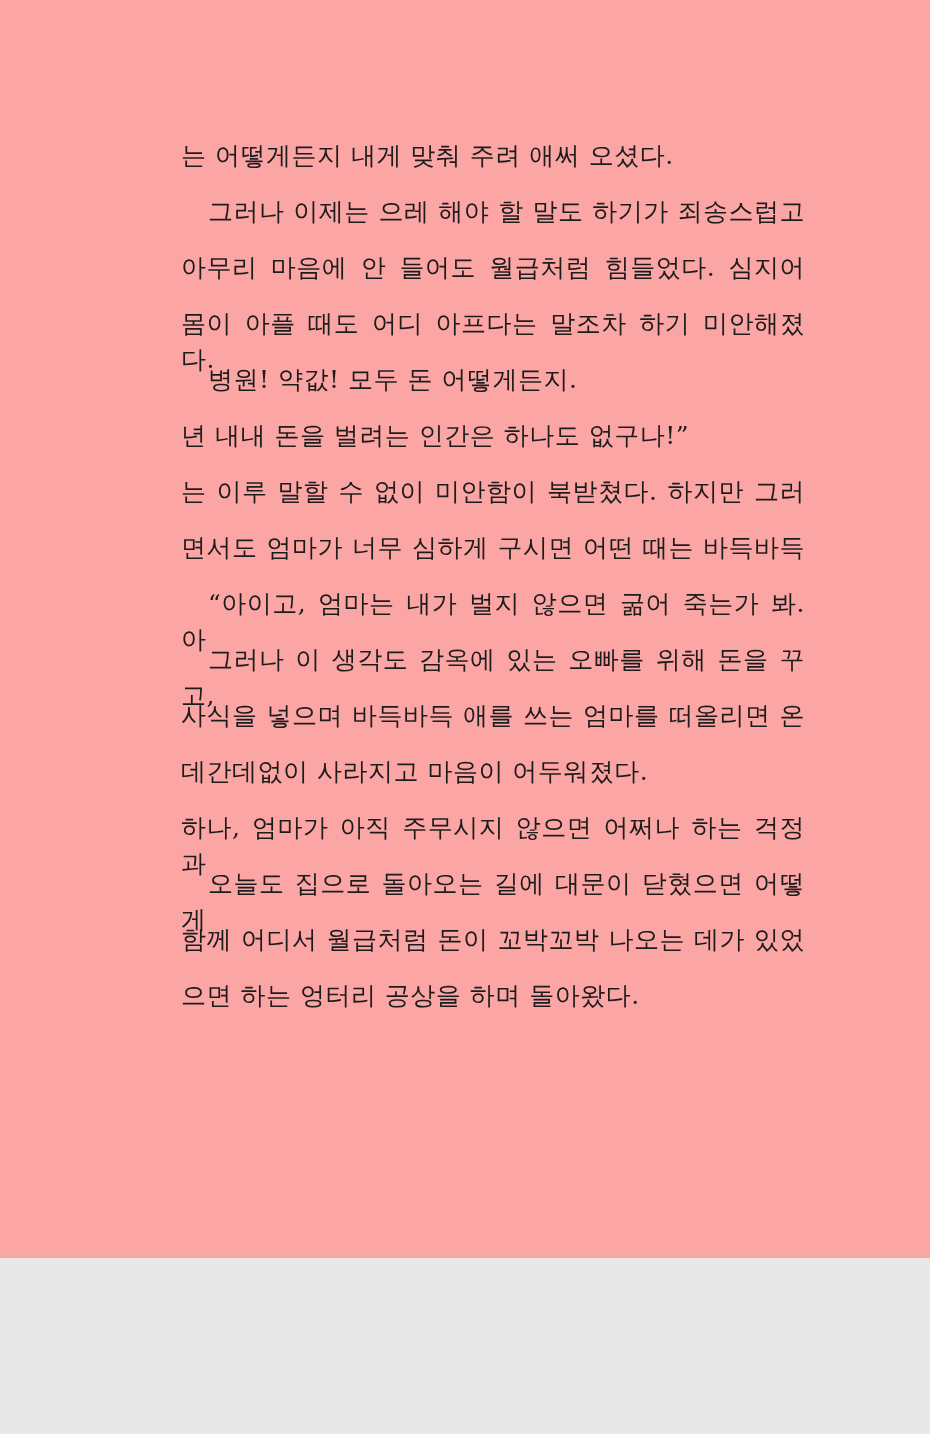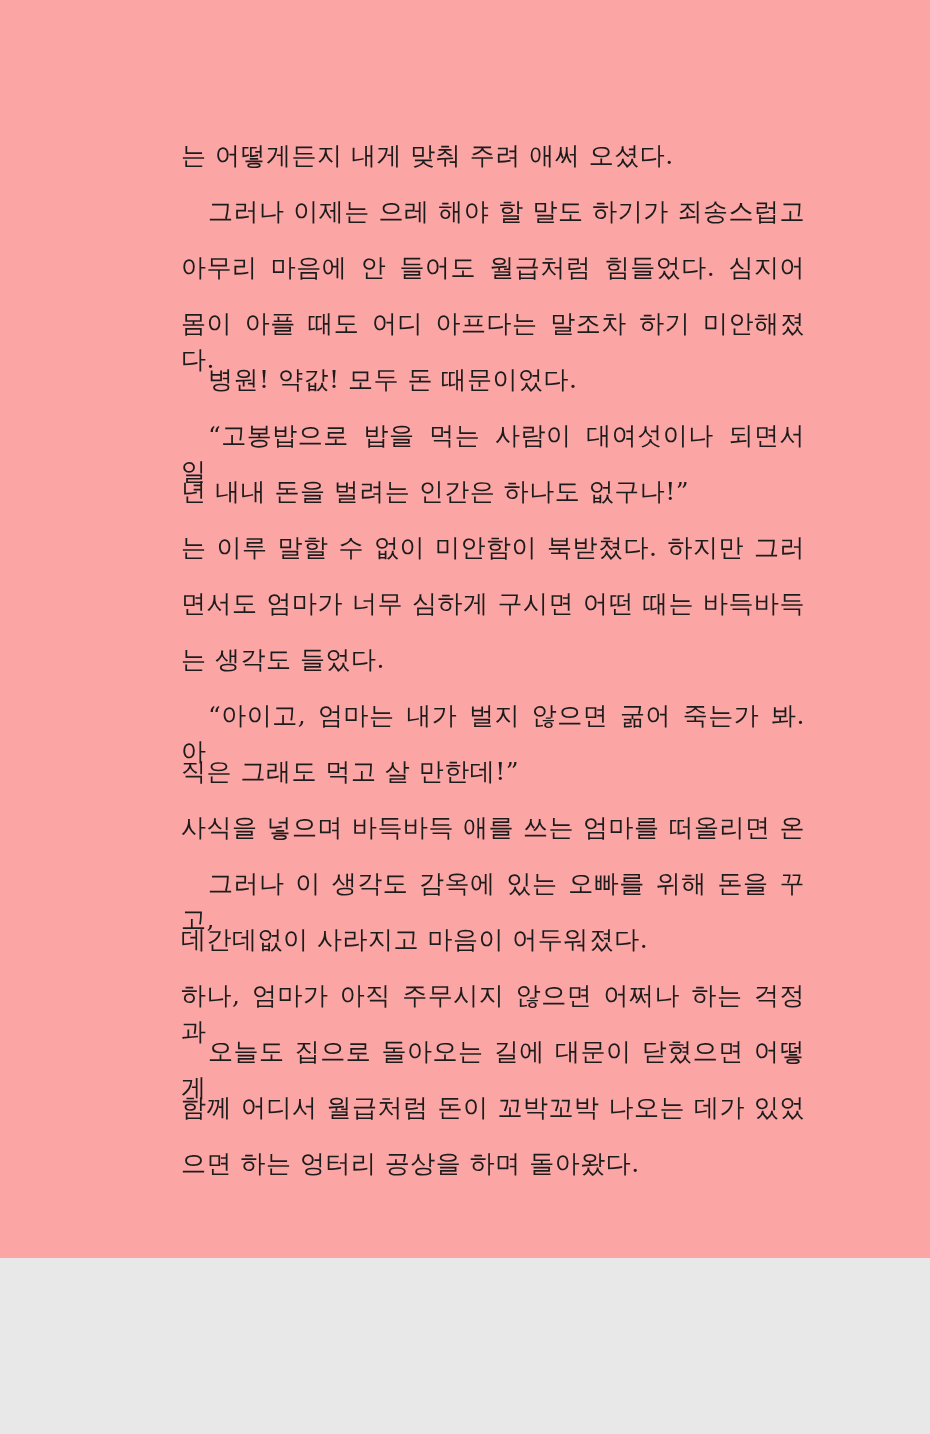--- a/index.html
+++ b/index.html
@@ -51,30 +51,27 @@
 </head>
 <body>
 
 <div class="page">
 
   <div class="text-block">
     <div class="ln">는 어떻게든지 내게 맞춰 주려 애써 오셨다.</div>
     <div class="ln ind jus">그러나 이제는 으레 해야 할 말도 하기가 죄송스럽고</div>
     <div class="ln jus">아무리 마음에 안 들어도 월급처럼 힘들었다. 심지어</div>
     <div class="ln jus">몸이 아플 때도 어디 아프다는 말조차 하기 미안해졌다.</div>
-    <div class="ln ind">병원! 약값! 모두 돈 때문이었다.</div>
-    <div class="ln ind jus">“고봉밥으로 밥을 먹는 사람이 대여섯이나 되면서 일</div>
+    <div class="ln ind">병원! 약값! 모두 돈 어떻게든지.</div>
     <div class="ln">년 내내 돈을 벌려는 인간은 하나도 없구나!”</div>
     <div class="ln jus">는 이루 말할 수 없이 미안함이 북받쳤다. 하지만 그러</div>
     <div class="ln jus">면서도 엄마가 너무 심하게 구시면 어떤 때는 바득바득</div>
-    <div class="ln">는 생각도 들었다.</div>
     <div class="ln ind jus">“아이고, 엄마는 내가 벌지 않으면 굶어 죽는가 봐. 아</div>
-    <div class="ln">직은 그래도 먹고 살 만한데!”</div>
+    <div class="ln ind jus">그러나 이 생각도 감옥에 있는 오빠를 위해 돈을 꾸고,</div>
     <div class="ln jus">사식을 넣으며 바득바득 애를 쓰는 엄마를 떠올리면 온</div>
-    <div class="ln ind jus">그러나 이 생각도 감옥에 있는 오빠를 위해 돈을 꾸고,</div>
     <div class="ln">데간데없이 사라지고 마음이 어두워졌다.</div>
     <div class="ln jus">하나, 엄마가 아직 주무시지 않으면 어쩌나 하는 걱정과</div>
     <div class="ln ind jus">오늘도 집으로 돌아오는 길에 대문이 닫혔으면 어떻게</div>
     <div class="ln jus">함께 어디서 월급처럼 돈이 꼬박꼬박 나오는 데가 있었</div>
     <div class="ln">으면 하는 엉터리 공상을 하며 돌아왔다.</div>
   </div>
 
   <div class="footer">
     <span>백신애</span>
     <span>15</span>

